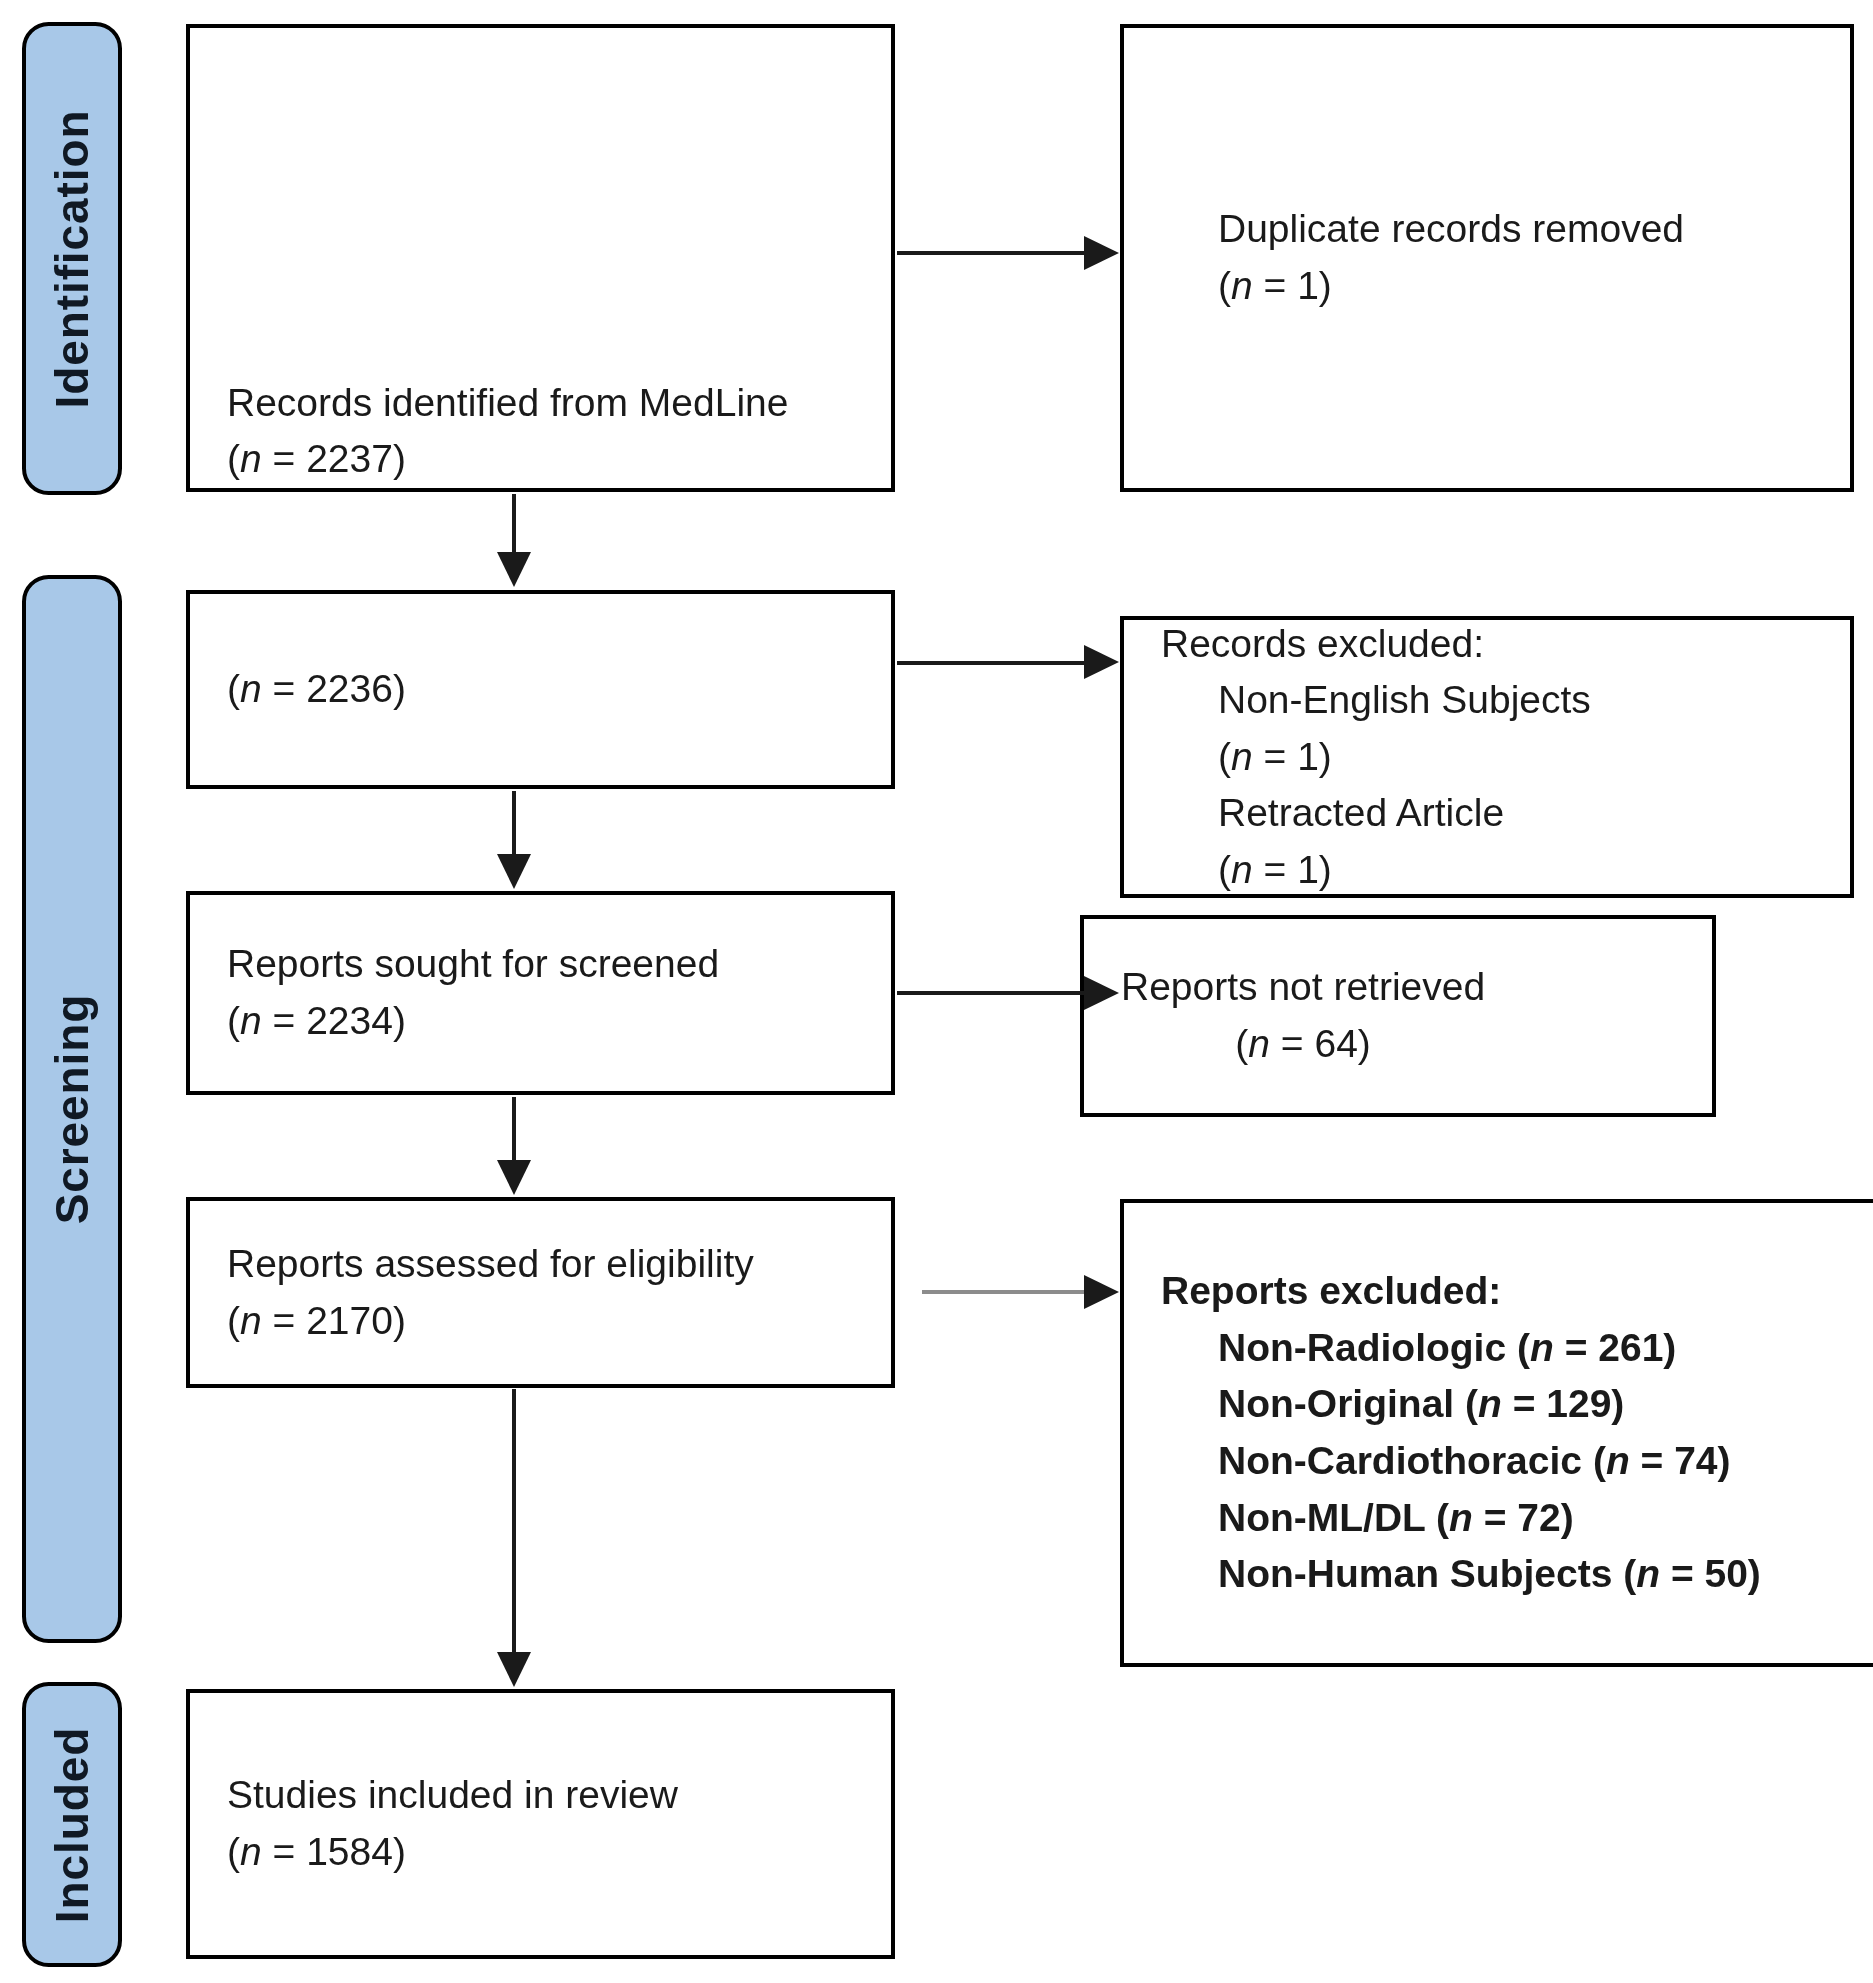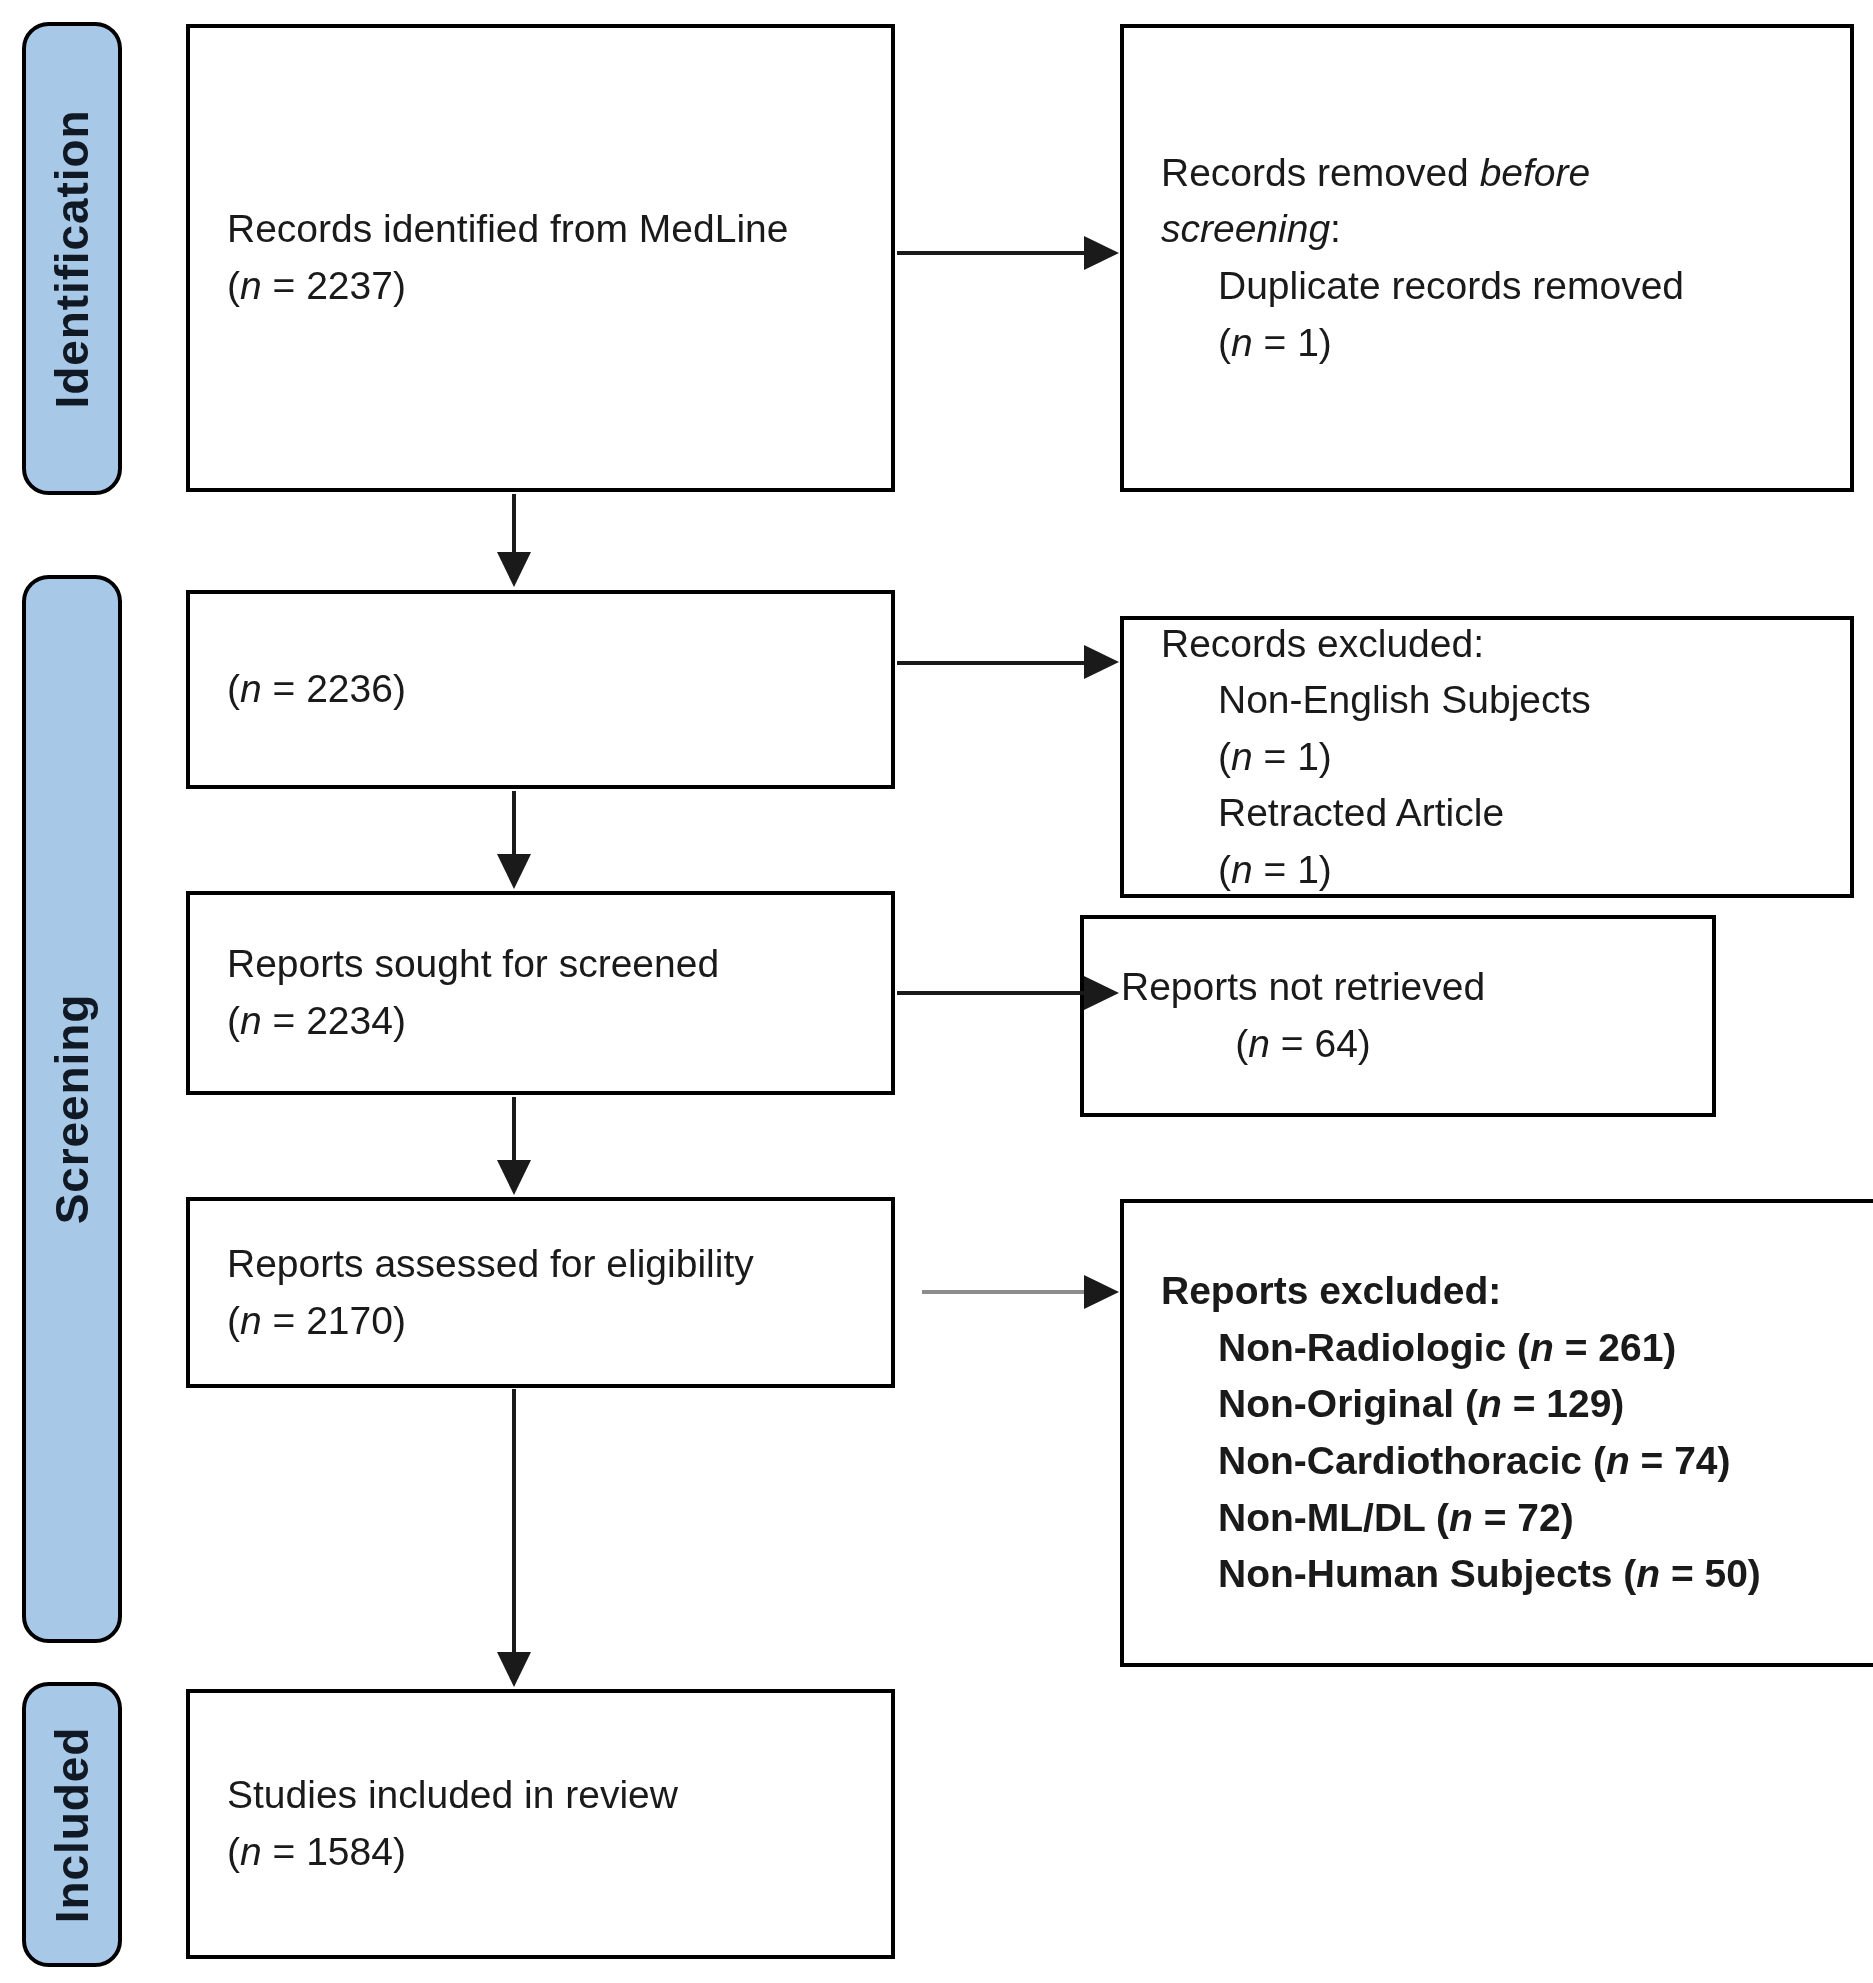--- a/index.html
+++ b/index.html
@@ -48,21 +48,21 @@
   <div class="stage" style="top:22px; height:473px;">
     <span class="stage-label">Identification</span>
   </div>
   <div class="stage" style="top:575px; height:1068px;">
     <span class="stage-label">Screening</span>
   </div>
   <div class="stage" style="top:1682px; height:285px;">
     <span class="stage-label">Included</span>
   </div>
 
-  <div class="box" style="left:186px; top:24px; width:709px; height:468px;">
+  <div class="box" style="left:186px; top:24px; width:709px; height:468px;align-items:flex-end;">
     <div class="box-inner">
       <div>Records identified from MedLine</div>
       <div>(<i>n</i> = 2237)</div>
     </div>
   </div>
 
   <div class="box" style="left:186px; top:590px; width:709px; height:199px;">
     <div class="box-inner">
       <div>(<i>n</i> = 2236)</div>
     </div>
@@ -84,24 +84,20 @@
 
   <div class="box" style="left:186px; top:1689px; width:709px; height:270px;">
     <div class="box-inner">
       <div>Studies included in review</div>
       <div>(<i>n</i> = 1584)</div>
     </div>
   </div>
 
   <div class="box" style="left:1120px; top:24px; width:734px; height:468px;">
     <div class="box-inner">
-      <div>
-        <span>Records removed </span><i>before</i><br>
-        <i>screening</i><span>:</span>
-      </div>
       <div class="indent">
         <div>Duplicate records removed</div>
         <div>(<i>n</i> = 1)</div>
       </div>
     </div>
   </div>
 
   <div class="box" style="left:1120px; top:616px; width:734px; height:282px;">
     <div class="box-inner">
       <div>Records excluded:</div>

